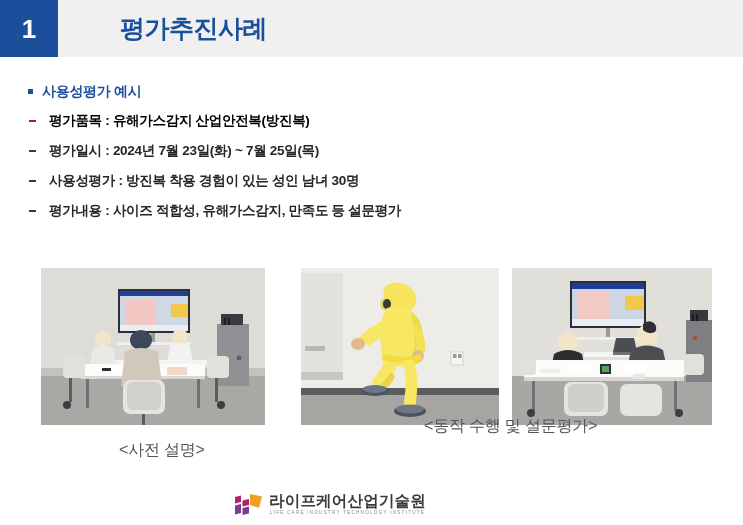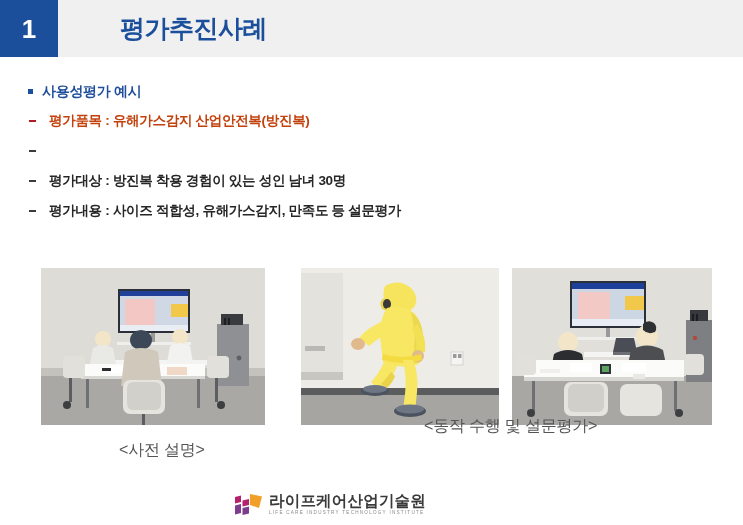--- a/index.html
+++ b/index.html
@@ -91,21 +91,21 @@
     padding-left: 14px;
   }
   .lvl2-text {
     font-size: 13.5px;
     font-weight: bold;
     color: #262626;
     letter-spacing: -0.3px;
     padding-left: 19px;
     white-space: nowrap;
   }
-  .lvl2-text.accent { color: #c2410c; }
+  .lvl2-text.accent { color: #000000; }
 
   
   .photo {
     position: absolute;
     overflow: hidden;
     background: #cfcfcb;
   }
   #photo-1 { left: 41px;  top: 268px; width: 224px; height: 157px; }
   #photo-2 { left: 301px; top: 268px; width: 198px; height: 157px; }
   #photo-3 { left: 512px; top: 268px; width: 200px; height: 157px; }
@@ -125,20 +125,21 @@
   
   .footer {
     position: absolute;
     left: 0;
     top: 484px;
     width: 661px;
     height: 41px;
     display: flex;
     align-items: center;
     justify-content: center;
+    text-align: center;
   }
   .logo {
     display: flex;
     align-items: center;
     gap: 7px;
   }
   .logo-mark {
     width: 27px;
     height: 21px;
   }
@@ -180,25 +181,26 @@
     <span class="lvl1-text">사용성평가 예시</span>
   </div>
 
   <div class="bullet-row lvl2">
     <span class="mark-dash" style="background:#b41a22;"></span>
     <span class="lvl2-text accent">평가품목 : 유해가스감지 산업안전복(방진복)</span>
   </div>
 
   <div class="bullet-row lvl2">
     <span class="mark-dash" style="background:#3b3b3b;"></span>
+    <span class="lvl2-text">평가일시 : 2024년 7월 23일(화) ~ 7월 25일(목)</span>
   </div>
 
   <div class="bullet-row lvl2">
     <span class="mark-dash" style="background:#3b3b3b;"></span>
-    <span class="lvl2-text">평가대상 : 방진복 착용 경험이 있는 성인 남녀 30명</span>
+    <span class="lvl2-text">사용성평가 : 방진복 착용 경험이 있는 성인 남녀 30명</span>
   </div>
 
   <div class="bullet-row lvl2">
     <span class="mark-dash" style="background:#3b3b3b;"></span>
     <span class="lvl2-text">평가내용 : 사이즈 적합성, 유해가스감지, 만족도 등 설문평가</span>
   </div>
 
 </div>
 
 <div class="photo" id="photo-1">

